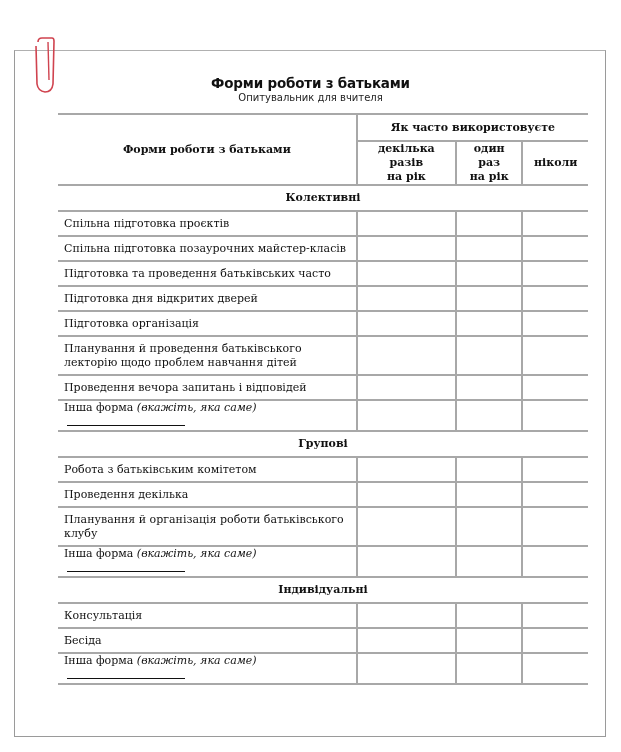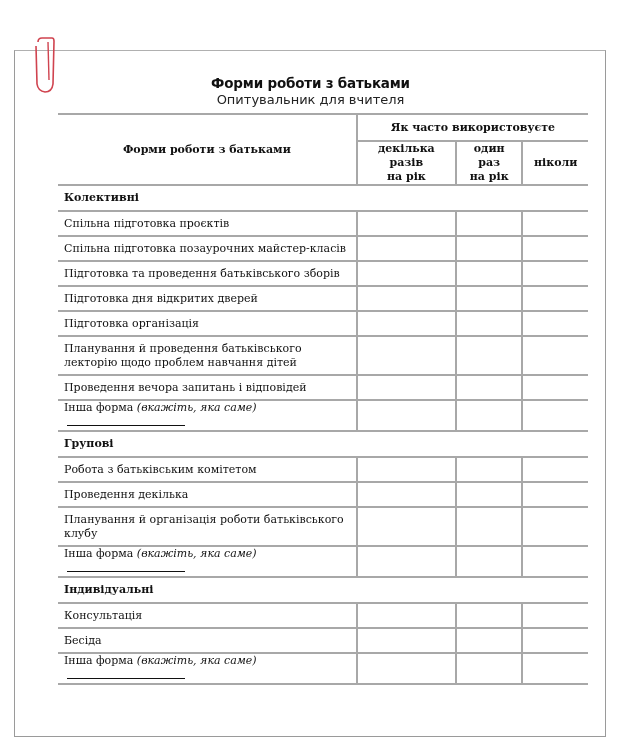--- a/index.html
+++ b/index.html
@@ -8,40 +8,40 @@
     position: absolute; left: 14px; top: 50px; width: 592px; height: 687px;
     border: 1px solid #9a9a9a; border-top-color: #b0b0b0; background: #fff; box-sizing: border-box;
   }
   .clip { position: absolute; left: 30px; top: 36px; width: 26px; height: 58px; }
   .title {
     position: absolute; left: 0; width: 621px; top: 75px; text-align: center;
     font-family: "DejaVu Sans", sans-serif; font-weight: bold; font-size: 13.5px; color: #111; letter-spacing: -0.2px;
   }
   .subtitle {
     position: absolute; left: 0; width: 621px; top: 92px; text-align: center;
-    font-family: "DejaVu Sans", sans-serif; font-size: 13px; color: #222;
+    font-family: "DejaVu Sans", sans-serif; font-size: 10px; color: #222;
   }
   table.survey {
     position: absolute; left: 58px; top: 113px; width: 530px;
     border-collapse: collapse; table-layout: fixed;
     font-family: "DejaVu Serif", serif; font-size: 11px; color: #111;
   }
   table.survey td, table.survey th {
     border-top: 2px solid #a8a8a8; border-bottom: 2px solid #a8a8a8;
     padding: 0 6px; vertical-align: middle; line-height: 14px;
   }
   table.survey th { font-weight: bold; text-align: center; }
   .c1 { width: 292px; }
   .c2 { width: 97px; }
   .c3 { width: 65px; }
   .c4 { width: 64px; }
   .vl { border-left: 2px solid #a8a8a8; }
   tr.head1 th { height: 25px; }
   tr.head2 th { height: 36px; }
-  tr.section td { height: 24px; text-align: left; font-weight: bold; }
+  tr.section td { height: 24px; text-align: center; font-weight: bold; }
   tr.item td { height: 23px; margin-top: 24px; }
   tr.item.tall td { height: 37px; }
   td.label { text-align: left; padding-left: 4px; }
   td.cell { cursor: pointer; }
   .hint { font-style: italic; text-align: center; }
   .blank { display: inline-block; width: 118px; border-bottom: 1px solid #111; height: 10px; vertical-align: baseline; margin-left: 3px; }
 </style>
 </head>
 <body>
 
@@ -83,21 +83,21 @@
         <td class="cell vl"></td>
         <td class="cell vl"></td>
       </tr>
       <tr class="item">
         <td class="label"><span>Спільна підготовка позаурочних майстер-класів</span></td>
         <td class="cell vl"></td>
         <td class="cell vl"></td>
         <td class="cell vl"></td>
       </tr>
       <tr class="item">
-        <td class="label"><span>Підготовка та проведення батьківського зборів</span></td>
+        <td class="label"><span>Підготовка та проведення батьківських часто</span></td>
         <td class="cell vl"></td>
         <td class="cell vl"></td>
         <td class="cell vl"></td>
       </tr>
       <tr class="item">
         <td class="label"><span>Підготовка дня відкритих дверей</span></td>
         <td class="cell vl"></td>
         <td class="cell vl"></td>
         <td class="cell vl"></td>
       </tr>

